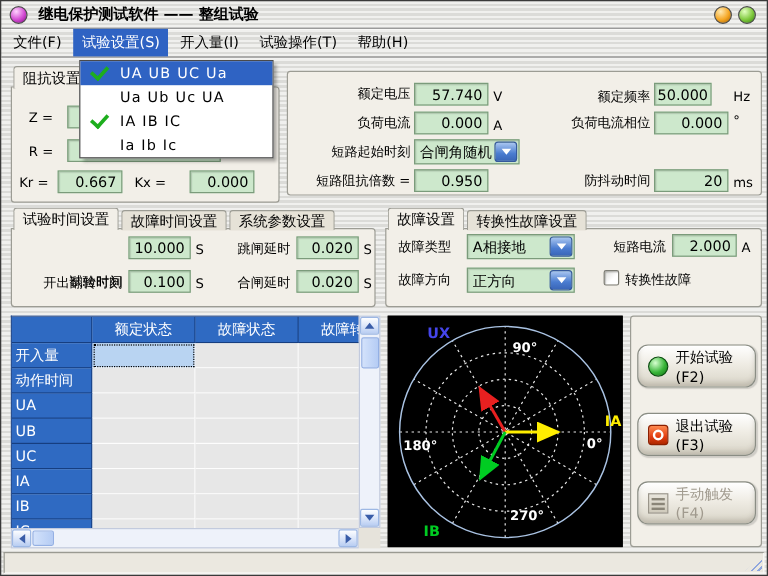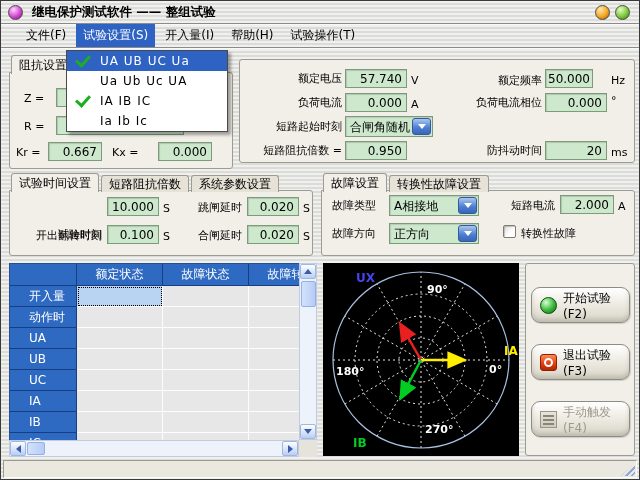--- a/index.html
+++ b/index.html
@@ -14,21 +14,21 @@
   
   #titlebar{position:absolute;left:0;top:0;right:0;height:22px;display:flex;align-items:center;
     border-bottom:1px solid #8b8b8b;box-shadow:0 1px 0 rgba(255,255,255,.8);}
   .ball{width:13px;height:13px;border-radius:50%;border:1px solid #4c4c4c;box-sizing:content-box;}
   .ball.purple{background:radial-gradient(circle at 35% 28%,#ffd2ff,#d24ad2 55%,#7c0e7c);margin-left:7px;}
   .ball.orange{background:radial-gradient(circle at 35% 28%,#ffe9b0,#f5a623 55%,#9c5a00);}
   .ball.green{background:radial-gradient(circle at 35% 28%,#e2ffc0,#7ec83c 55%,#2e7a10);margin-left:5px;margin-right:9px;}
   #title-text{margin-left:9px;font-weight:bold;font-size:12.5px;}
   .tspacer{flex:1;}
   
-  #menubar{position:absolute;left:0;top:23px;right:0;height:23px;display:flex;align-items:center;padding-left:18px;
+  #menubar{position:absolute;left:0;top:23px;right:0;height:23px;display:flex;align-items:center;padding-left:3px;
     border-bottom:1px solid #8b8b8b;box-shadow:0 1px 0 rgba(255,255,255,.8);}
   .mitem{padding:3px 7px;margin-right:3px;cursor:default;}
   .mitem.active{background:#2f63c3;color:#fff;}
   
   #dropdown{position:absolute;left:65px;top:49px;width:160px;background:#fff;border:1px solid #4a4a4a;
     box-shadow:3px 3px 3px rgba(0,0,0,.35);z-index:50;}
   .ditem{height:20px;line-height:20px;padding-left:33px;position:relative;letter-spacing:1px;}
   .ditem.selected{background:#2f63c3;color:#fff;}
   .check{position:absolute;left:9px;top:4px;width:11px;height:6px;border-left:3px solid #1dae1d;
     border-bottom:3px solid #1dae1d;transform:rotate(-48deg);}
@@ -51,21 +51,21 @@
   .tri-down{width:0;height:0;border-left:4px solid transparent;border-right:4px solid transparent;border-top:5px solid #fff;}
   
   .cbx{position:absolute;width:13px;height:13px;box-sizing:border-box;background:linear-gradient(135deg,#dcdcd8,#fff 60%);
     border:1px solid #7c7c74;border-radius:2px;box-shadow:inset 1px 1px 1px rgba(0,0,0,.2);}
   
   #table{position:absolute;left:8px;top:262px;width:308px;height:194px;}
   #tgrid{position:absolute;left:0;top:0;width:290px;height:177px;overflow:hidden;background:#e7e7e7;
     border-left:1px solid #2a4f8f;border-top:1px solid #2a4f8f;box-sizing:border-box;}
   .trow{display:flex;height:21px;}
   .trow.head{height:22px;}
-  .tlabel{width:67px;flex:none;background:#2f6ac2;color:#fff;line-height:20px;padding-left:19px;
+  .tlabel{width:67px;flex:none;background:#2f6ac2;color:#fff;line-height:20px;padding-left:3px;
     border-bottom:1px solid #163e80;border-right:1px solid #163e80;box-sizing:border-box;font-size:12px;}
   .tch{width:86px;flex:none;background:#2f6ac2;color:#fff;text-align:center;line-height:21px;
     border-bottom:1px solid #163e80;border-right:1px solid #163e80;box-sizing:border-box;}
   .tch.corner{width:67px;}
   .tcell{width:86px;flex:none;background:#e7e7e7;border-bottom:1px solid #fdfdfd;border-right:1px solid #fdfdfd;box-sizing:border-box;}
   .tcell.sel{background:#b9d4f2;outline:1px dotted #000;outline-offset:-2px;}
   
   .vsb{position:absolute;left:290px;top:0;width:18px;height:177px;background:#eef2fa;border:1px solid #c2cadd;box-sizing:border-box;}
   .hsb{position:absolute;left:0;top:177px;width:290px;height:17px;background:#eef2fa;border:1px solid #c2cadd;box-sizing:border-box;}
   .sbcorner{position:absolute;left:290px;top:177px;width:18px;height:17px;background:#e6e3db;}
@@ -109,22 +109,22 @@
     <span id="title-text">继电保护测试软件 —— 整组试验</span>
     <span class="tspacer"></span>
     <span class="ball orange"></span>
     <span class="ball green"></span>
   </div>
 
   <div id="menubar">
     <span class="mitem">文件(F)</span>
     <span class="mitem active">试验设置(S)</span>
     <span class="mitem">开入量(I)</span>
+    <span class="mitem">试验操作(T)</span>
     <span class="mitem">帮助(H)</span>
-    <span class="mitem">试验操作(T)</span>
   </div>
 
   <div class="tabpanel" style="left:8px;top:54px;width:224px;height:114px;">
     <div class="tabs">
       <div class="tab active">阻抗设置</div>
     </div>
     <div class="tabbody">
       <span class="lbl" style="left:14px;top:18px;">Z =</span>
       <div class="field" style="left:46px;top:15px;width:128px;"></div>
       <span class="lbl" style="left:14px;top:46px;">R =</span>
@@ -163,21 +163,21 @@
     <span class="lbl r" style="left:0px;top:83px;width:102px;">短路阻抗倍数 =</span>
     <div class="field" style="left:105px;top:81px;width:62px;">0.950</div>
     <span class="lbl r" style="left:186px;top:83px;width:116px;">防抖动时间</span>
     <div class="field" style="left:305px;top:81px;width:62px;">20</div>
     <span class="unit" style="left:371px;top:85px;">ms</span>
   </div>
 
   <div class="tabpanel" style="left:8px;top:172px;width:304px;height:83px;">
     <div class="tabs">
       <div class="tab active">试验时间设置</div>
-      <div class="tab">短路阻抗倍数</div>
+      <div class="tab">故障时间设置</div>
       <div class="tab">系统参数设置</div>
     </div>
     <div class="tabbody">
       <span class="lbl r" style="left:6px;top:9px;width:86px;margin-top:27px;">试验时间</span>
       <div class="field" style="left:97px;top:6px;width:52px;">10.000</div>
       <span class="unit" style="left:153px;top:10px;">S</span>
       <span class="lbl r" style="left:146px;top:9px;width:86px;">跳闸延时</span>
       <div class="field" style="left:237px;top:6px;width:52px;">0.020</div>
       <span class="unit" style="left:293px;top:10px;">S</span>
 

